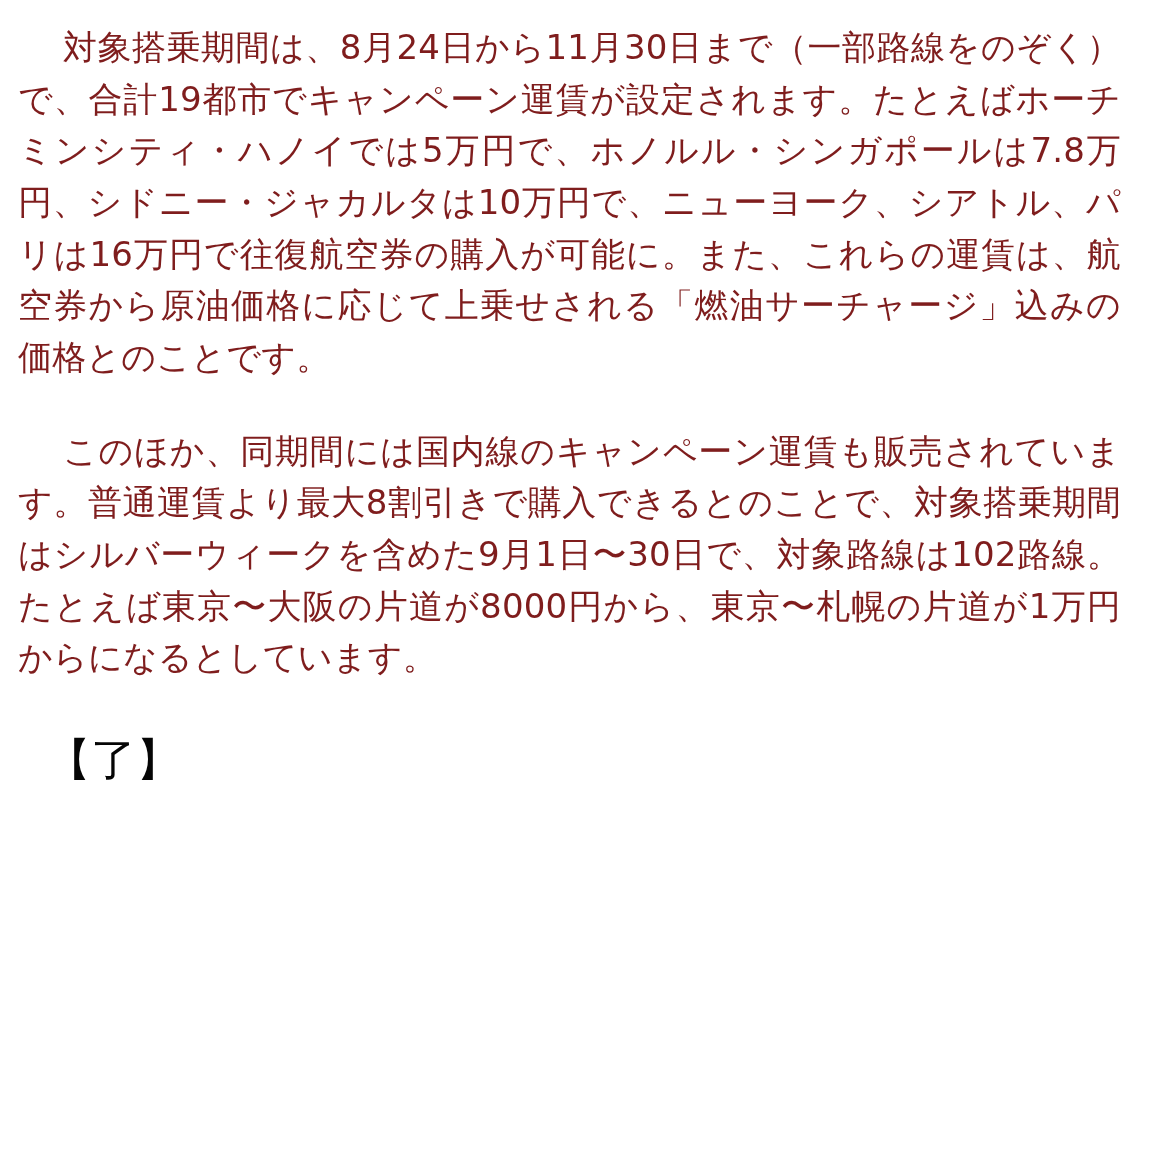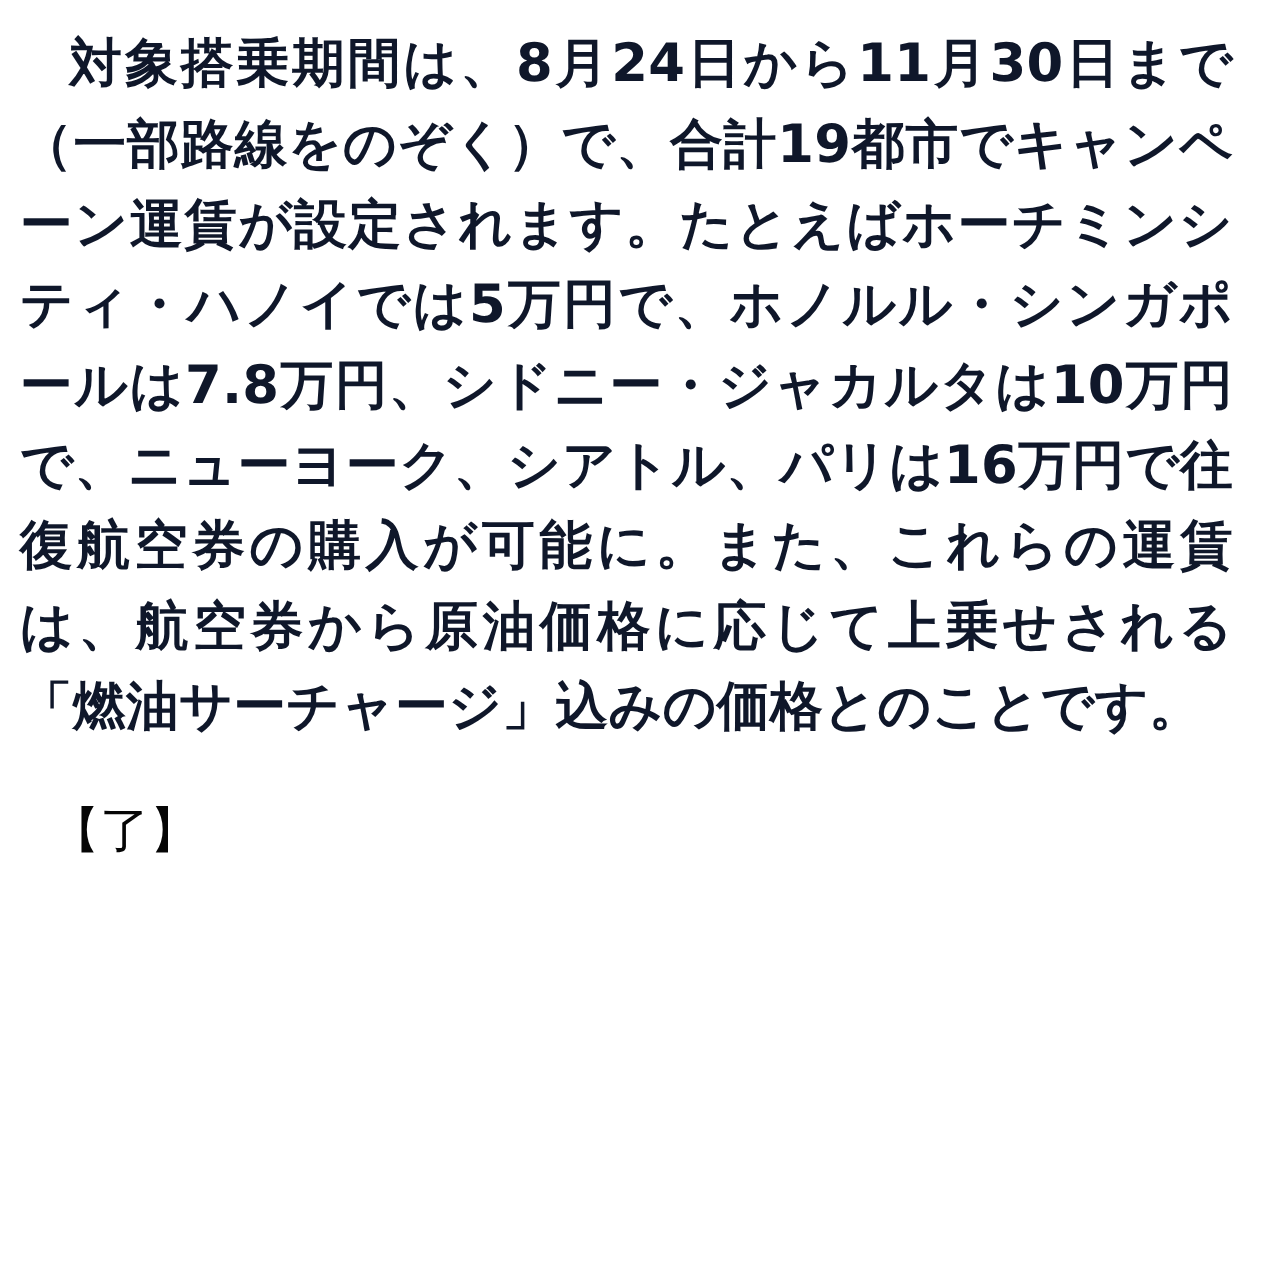--- a/index.html
+++ b/index.html
@@ -19,42 +19,42 @@
     width: 1155px;
     height: 1155px;
     padding: 22px 34px 0 18px;
     background: #ffffff;
   }
   .article-body {
     display: block;
   }
   .para {
     margin: 0 0 42px 0;
-    font-size: 48px;
+    font-size: 34px;
     line-height: 1.52;
     letter-spacing: 0.005em;
     text-align: justify;
     text-justify: inter-character;
     word-break: break-all;
     text-indent: 45px;
-    color: #0f172a;
-    font-weight: bold;
+    color: #7f1d1d;
   }
   .para:last-of-type {
     margin-bottom: 0;
   }
   .closing {
     margin: 10px 0 0 0;
     font-size: 45px;
     line-height: 1.52;
     text-indent: 28px;
     color: #050505;
   }
 </style>
 </head>
 <body>
 
 <div class="page">
   <article class="article-body">
     <p class="para">対象搭乗期間は、8月24日から11月30日まで（一部路線をのぞく）で、合計19都市でキャンペーン運賃が設定されます。たとえばホーチミンシティ・ハノイでは5万円で、ホノルル・シンガポールは7.8万円、シドニー・ジャカルタは10万円で、ニューヨーク、シアトル、パリは16万円で往復航空券の購入が可能に。また、これらの運賃は、航空券から原油価格に応じて上乗せされる「燃油サーチャージ」込みの価格とのことです。</p>
+    <p class="para">このほか、同期間には国内線のキャンペーン運賃も販売されています。普通運賃より最大8割引きで購入できるとのことで、対象搭乗期間はシルバーウィークを含めた9月1日〜30日で、対象路線は102路線。たとえば東京〜大阪の片道が8000円から、東京〜札幌の片道が1万円からになるとしています。</p>
     <p class="closing">【了】</p>
   </article>
 </div>
 
 </body></html>

